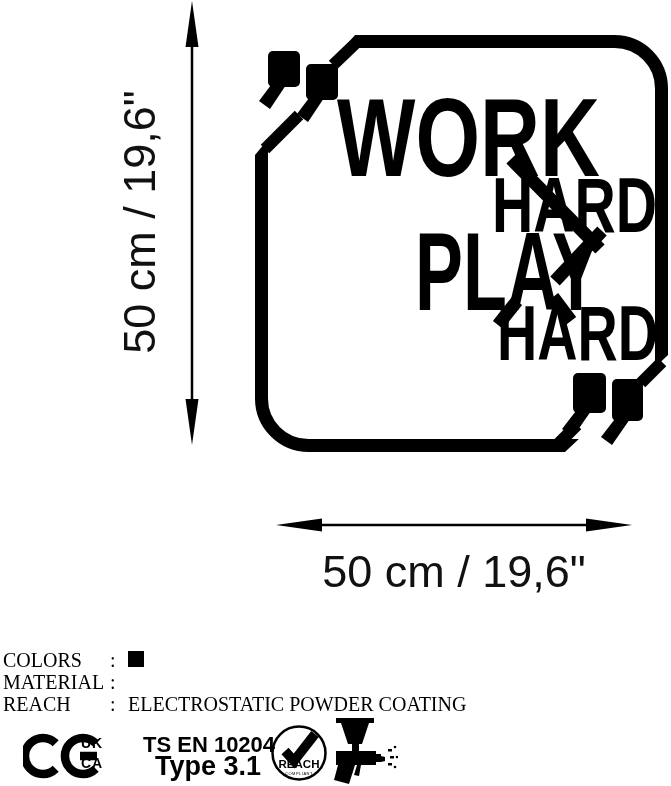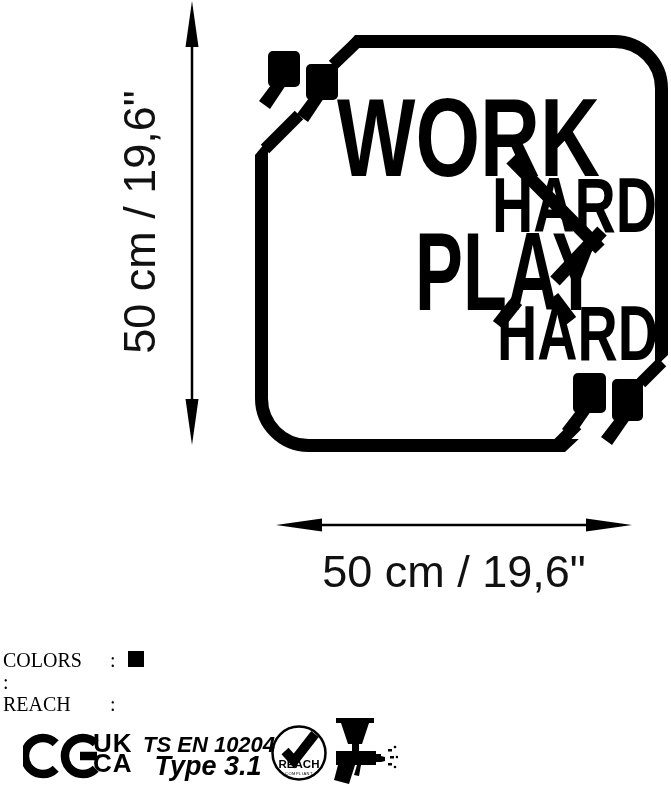--- a/index.html
+++ b/index.html
@@ -11,22 +11,22 @@
   .v-label{left:-40px;top:196px;width:360px;height:52px;transform:rotate(-90deg);transform-origin:center center;}
   .h-label{left:275px;top:546px;width:358px;}
   
   .specs{left:3px;top:648px;width:500px;font-family:"Liberation Serif",serif;font-size:20px;line-height:22px;}
   .spec-row{display:flex;align-items:flex-end;}
   .spec-label{width:107px;flex:none;}
   .spec-sep{width:18px;flex:none;text-align:left;}
   .spec-value{flex:1;white-space:nowrap;}
   .swatch{display:inline-block;width:16px;height:16px;background:#000;margin-top:3px;}
   
-  .ukca{left:93px;top:733px;font-weight:bold;font-size:26px;line-height:20px;letter-spacing:1px;}
-  .standard{left:143px;top:734px;width:130px;font-weight:bold;text-align:center;font-style:italic;}
+  .ukca{left:81px;top:733px;font-weight:bold;font-size:14px;line-height:20px;letter-spacing:1px;}
+  .standard{left:143px;top:734px;width:130px;font-weight:bold;text-align:center;}
   .standard-l1{font-size:22px;line-height:22px;white-space:nowrap;}
   .standard-l2{font-size:27px;line-height:21px;}
   svg text{font-family:"Liberation Sans",sans-serif;}
   .artword{font-family:"Liberation Sans",sans-serif;font-weight:bold;fill:#000;}
 </style>
 </head>
 <body>
 
 <div id="page">
 
@@ -84,25 +84,27 @@
 
   <div class="abs dim-label h-label">50 cm / 19,6"</div>
 
   <div class="abs specs">
     <div class="spec-row">
       <span class="spec-label">COLORS</span>
       <span class="spec-sep">:</span>
       <span class="spec-value"><span class="swatch"></span></span>
     </div>
     <div class="spec-row">
+      <span class="spec-label">MATERIAL</span>
       <span class="spec-sep">:</span>
     </div>
     <div class="spec-row">
       <span class="spec-label">REACH</span>
       <span class="spec-sep">:</span>
+      <span class="spec-value">ELECTROSTATIC POWDER COATING</span>
     </div>
   </div>
 
   <svg class="abs" style="left:23px;top:731px;" width="92" height="50" viewBox="0 0 92 50">
     <path d="M32.7,12.3 A18,18 0 1 0 32.7,37.7" fill="none" stroke="#000" stroke-width="8.5"></path>
     <path d="M72.7,12.3 A18,18 0 1 0 72.7,37.7" fill="none" stroke="#000" stroke-width="8.5"></path>
     <line x1="57" y1="25" x2="74" y2="25" stroke="#000" stroke-width="8.5"></line>
   </svg>
 
   <div class="abs ukca">

